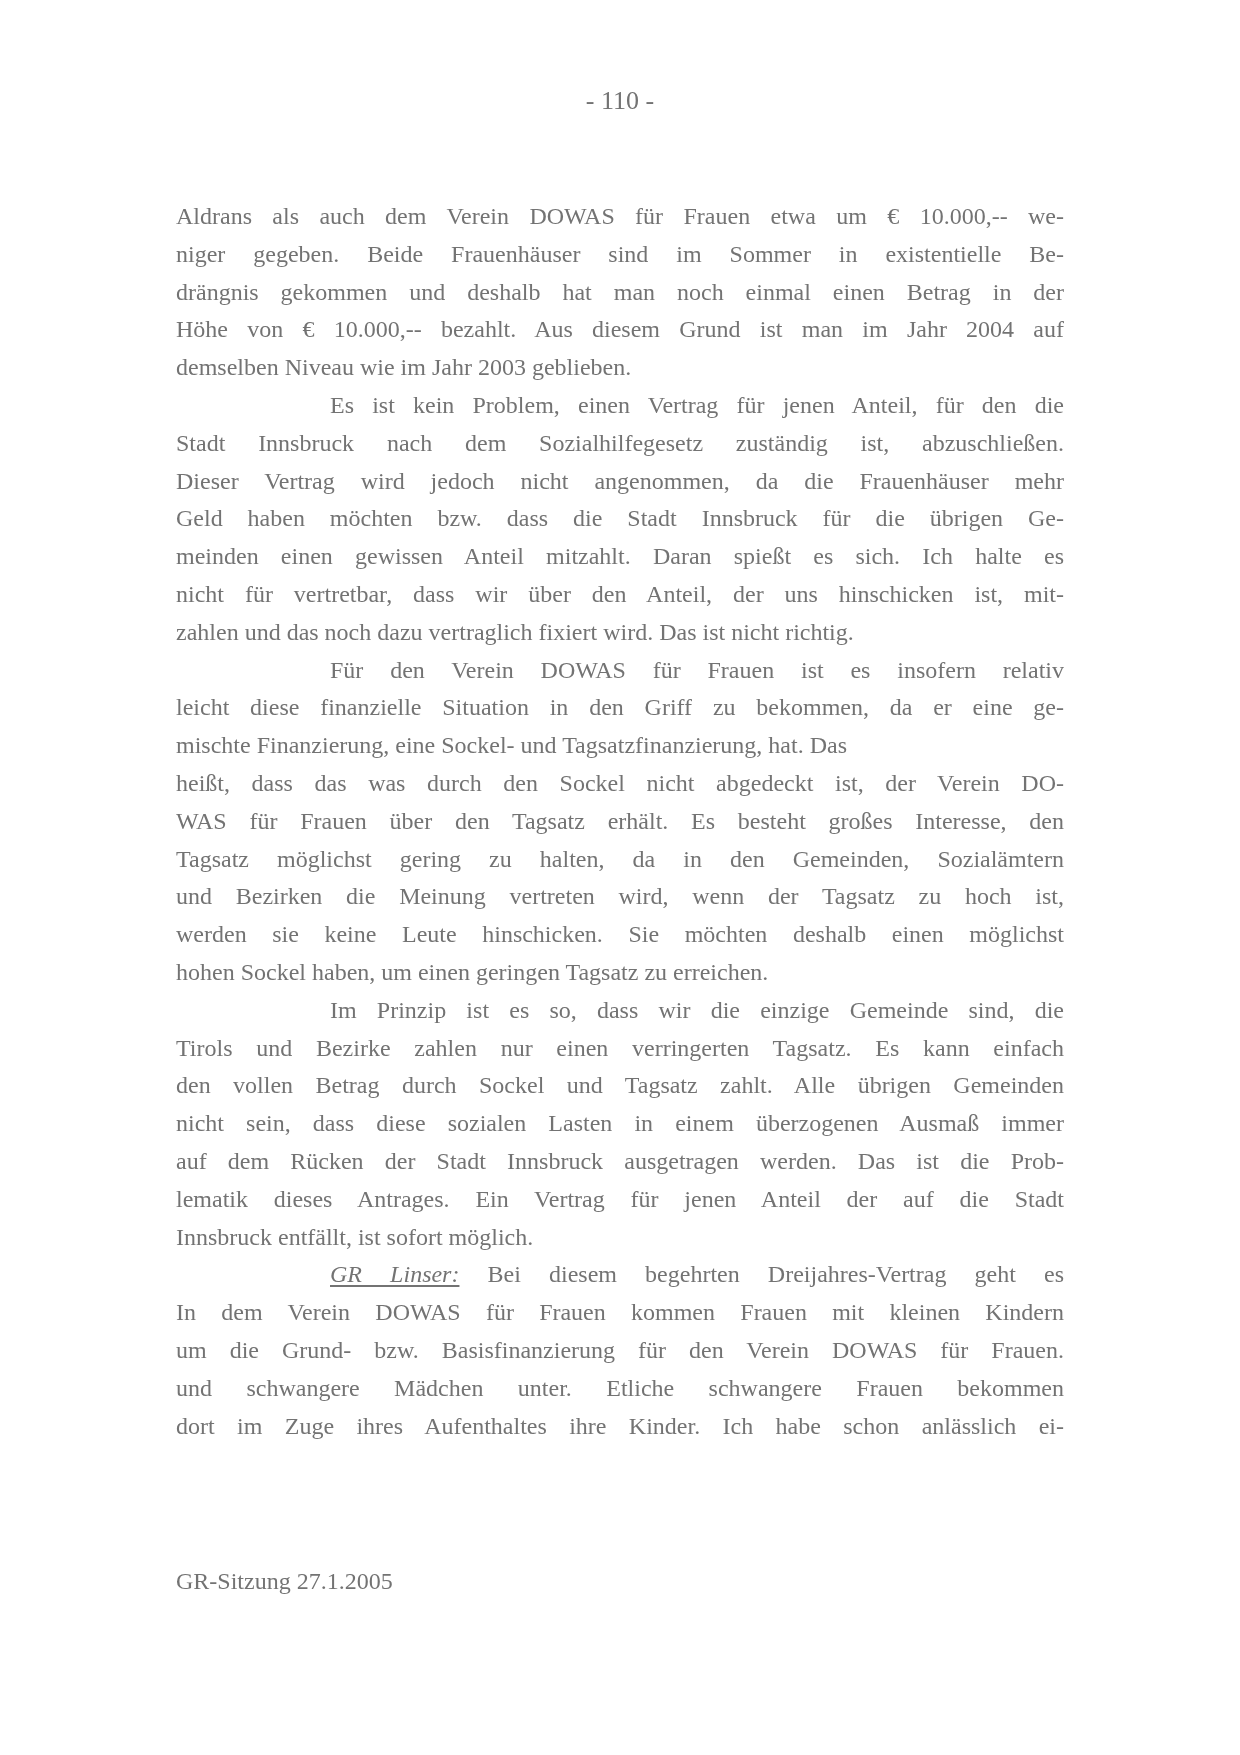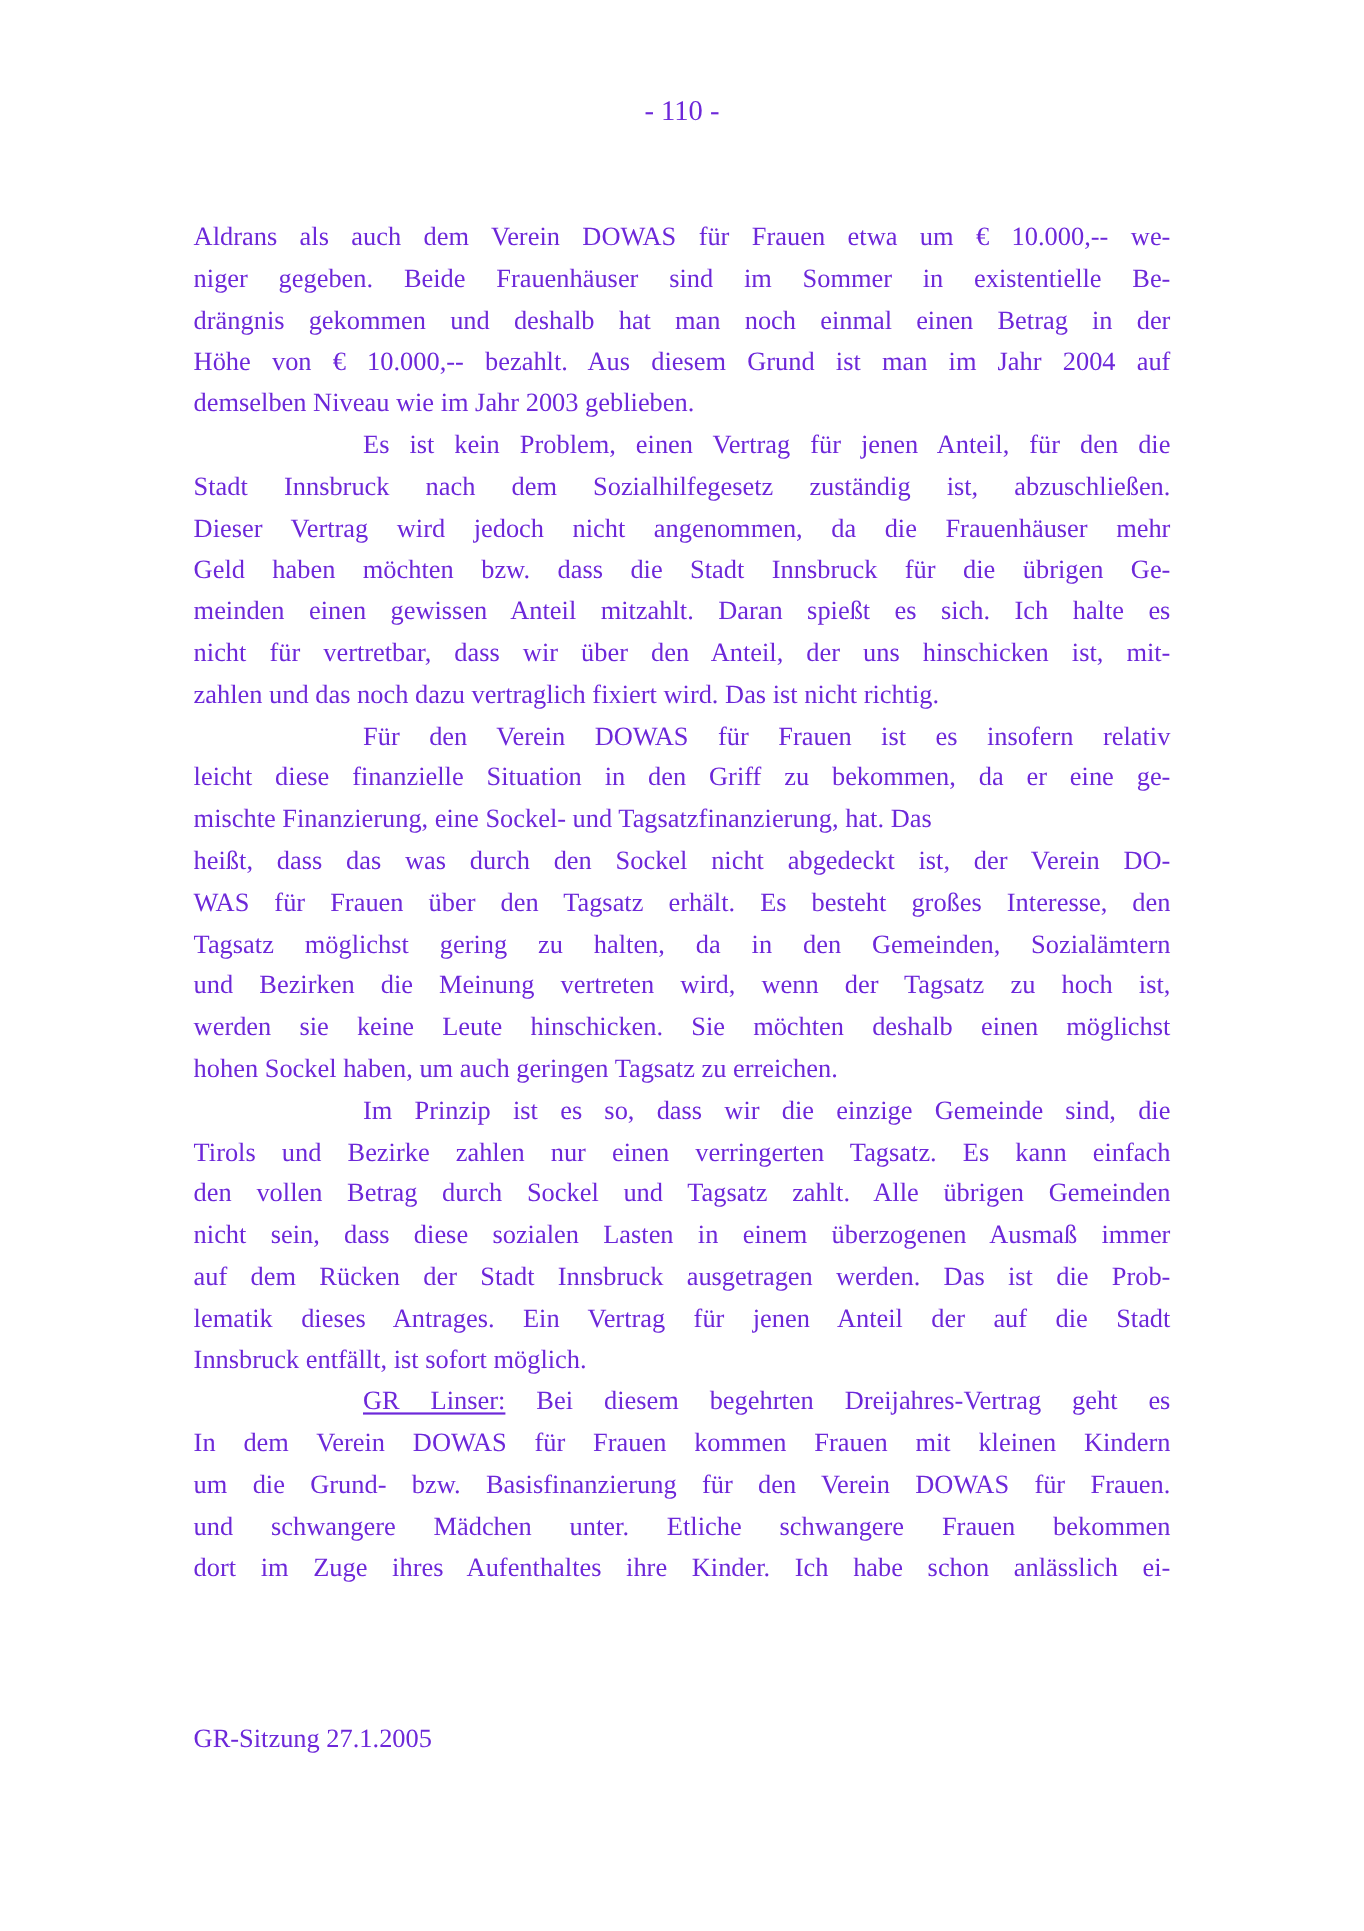--- a/index.html
+++ b/index.html
@@ -5,21 +5,21 @@
   html, body {
     margin: 0;
     padding: 0;
     background: #ffffff;
   }
   .page {
     position: relative;
     width: 1240px;
     height: 1755px;
     background: #ffffff;
-    color: #6d28d9;
+    color: #737373;
     font-family: "Liberation Serif", "DejaVu Serif", serif;
     overflow: hidden;
   }
   .pagenum {
     position: absolute;
     top: 82px;
     left: 176px;
     width: 888px;
     text-align: center;
     font-size: 26px;
@@ -40,20 +40,21 @@
   .line.j {
     text-align: justify;
     text-align-last: justify;
   }
   .line.indent {
     text-indent: 154px;
   }
   .u {
     text-decoration: underline;
     text-underline-offset: 3px;
+    font-style: italic;
   }
   .footer {
     position: absolute;
     left: 176px;
     top: 1566px;
     font-size: 24px;
     line-height: 30px;
   }
 </style>
 </head>
@@ -76,21 +77,21 @@
       <div class="line j"><span>nicht für vertretbar, dass wir über den Anteil, der uns hinschicken ist, mit-</span></div>
       <div class="line"><span>zahlen und das noch dazu vertraglich fixiert wird. Das ist nicht richtig.</span></div>
       <div class="line j indent"><span>Für den Verein DOWAS für Frauen ist es insofern relativ</span></div>
       <div class="line j"><span>leicht diese finanzielle Situation in den Griff zu bekommen, da er eine ge-</span></div>
       <div class="line"><span>mischte Finanzierung, eine Sockel- und Tagsatzfinanzierung, hat. Das</span></div>
       <div class="line j"><span>heißt, dass das was durch den Sockel nicht abgedeckt ist, der Verein DO-</span></div>
       <div class="line j"><span>WAS für Frauen über den Tagsatz erhält. Es besteht großes Interesse, den</span></div>
       <div class="line j"><span>Tagsatz möglichst gering zu halten, da in den Gemeinden, Sozialämtern</span></div>
       <div class="line j"><span>und Bezirken die Meinung vertreten wird, wenn der Tagsatz zu hoch ist,</span></div>
       <div class="line j"><span>werden sie keine Leute hinschicken. Sie möchten deshalb einen möglichst</span></div>
-      <div class="line"><span>hohen Sockel haben, um auch geringen Tagsatz zu erreichen.</span></div>
+      <div class="line"><span>hohen Sockel haben, um einen geringen Tagsatz zu erreichen.</span></div>
       <div class="line j indent"><span>Im Prinzip ist es so, dass wir die einzige Gemeinde sind, die</span></div>
       <div class="line j"><span>Tirols und Bezirke zahlen nur einen verringerten Tagsatz. Es kann einfach</span></div>
       <div class="line j"><span>den vollen Betrag durch Sockel und Tagsatz zahlt. Alle übrigen Gemeinden</span></div>
       <div class="line j"><span>nicht sein, dass diese sozialen Lasten in einem überzogenen Ausmaß immer</span></div>
       <div class="line j"><span>auf dem Rücken der Stadt Innsbruck ausgetragen werden. Das ist die Prob-</span></div>
       <div class="line j"><span>lematik dieses Antrages. Ein Vertrag für jenen Anteil der auf die Stadt</span></div>
       <div class="line"><span>Innsbruck entfällt, ist sofort möglich.</span></div>
       <div class="line j indent"><span class="u">GR Linser:</span><span> Bei diesem begehrten Dreijahres-Vertrag geht es</span></div>
       <div class="line j"><span>In dem Verein DOWAS für Frauen kommen Frauen mit kleinen Kindern</span></div>
       <div class="line j"><span>um die Grund- bzw. Basisfinanzierung für den Verein DOWAS für Frauen.</span></div>

